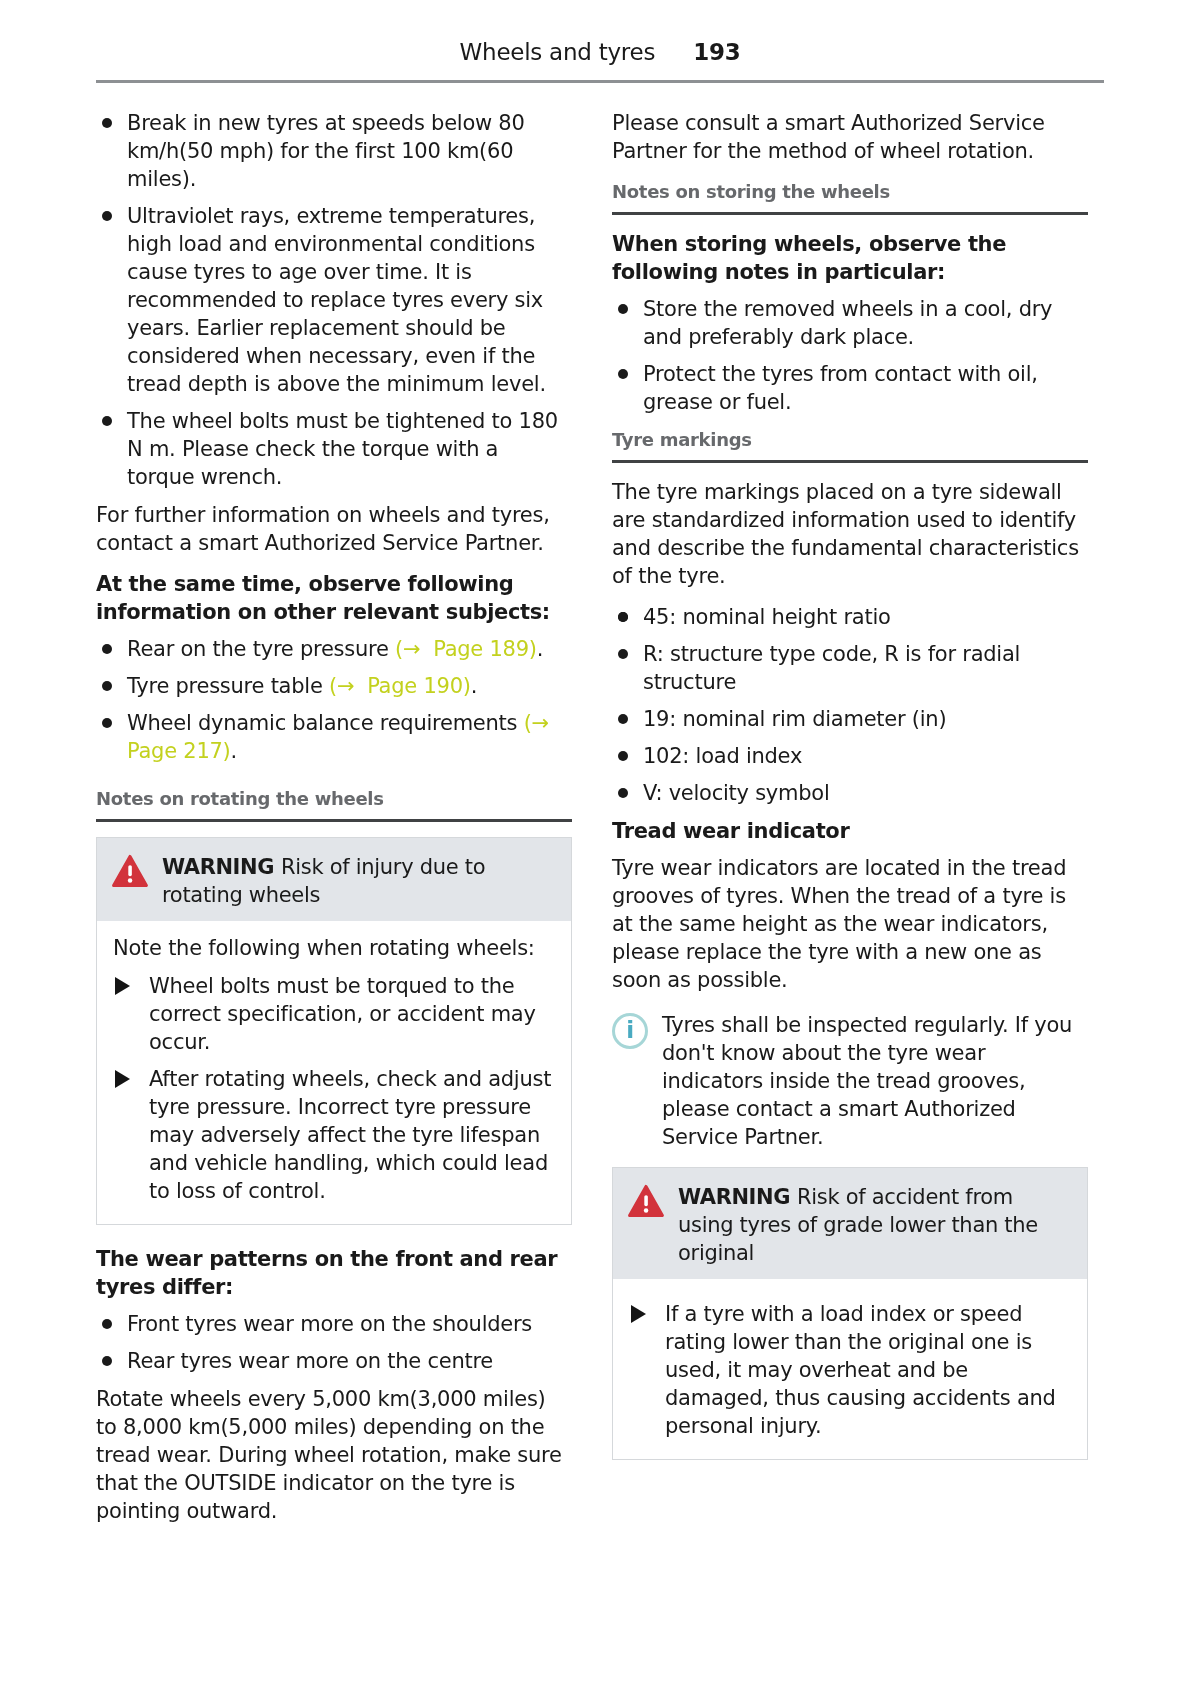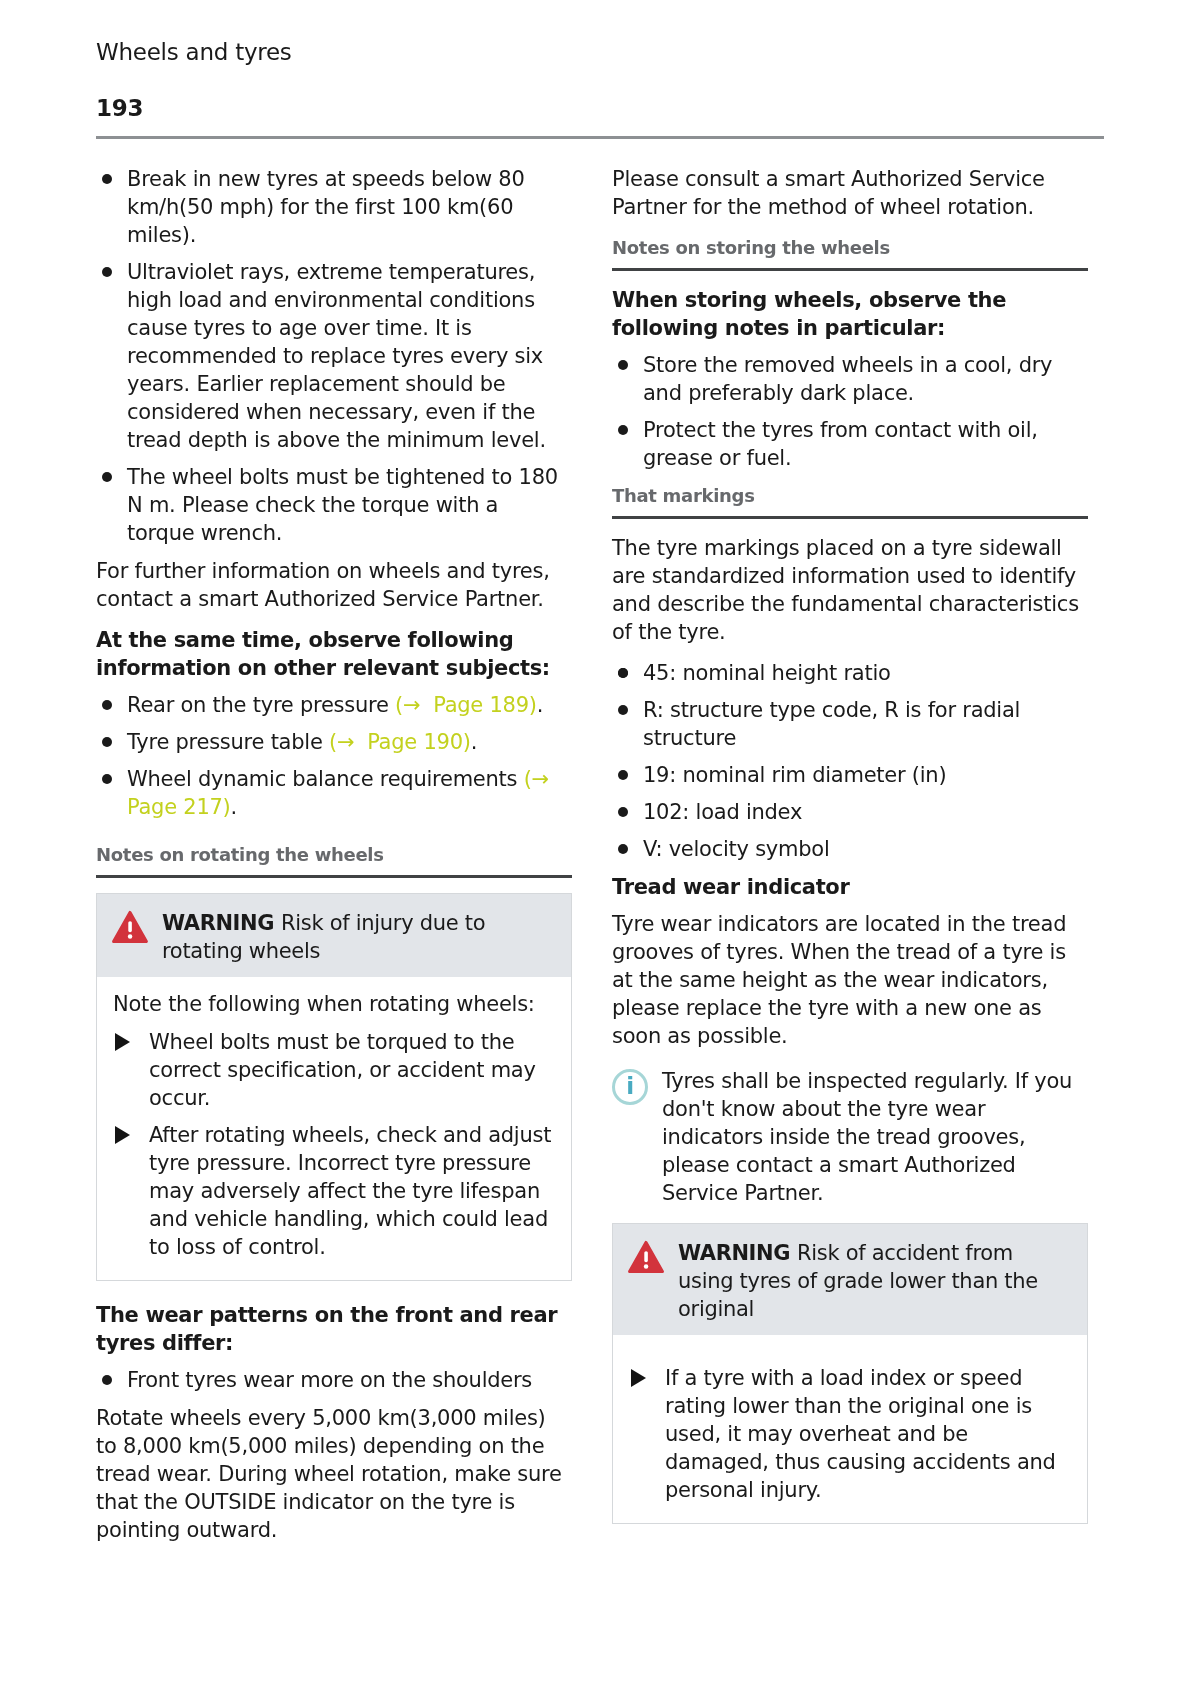--- a/index.html
+++ b/index.html
@@ -16,21 +16,21 @@
   }
   *{box-sizing:border-box;margin:0;padding:0;}
   html,body{background:#ffffff;}
   body{
     width:1200px;height:1703px;overflow:hidden;position:relative;
     font-family:"DejaVu Sans",sans-serif;
     color:var(--text);
     font-size:21px;line-height:28px;letter-spacing:-0.25px;
   }
   .page{padding:38px 96px 0 96px;}
-  .hdr-row{display:flex;justify-content:center;align-items:baseline;gap:28px;font-size:23px;flex-direction:column;}
+  .hdr-row{display:flex;justify-content:center;align-items:baseline;gap:38px;font-size:23px;}
   .hdr-title{font-weight:normal;}
   .hdr-num{font-weight:bold;}
   .hdr-rule{height:3px;background:var(--page-rule-gray);margin-top:14px;}
   .columns{display:flex;gap:40px;margin-top:26px;}
   .col{width:476px;flex:0 0 476px;}
   p{margin:0 0 13px 0;}
   .bold{font-weight:bold;margin-bottom:9px;letter-spacing:-0.35px;}
   
   ul{list-style:none;}
   ul.dots{margin:0 0 10px 0;}
@@ -111,41 +111,42 @@
             <li><span class="tri"></span><span>Wheel bolts must be torqued to the correct specification, or accident may occur.</span></li>
             <li><span class="tri"></span><span>After rotating wheels, check and adjust tyre pressure. Incorrect tyre pressure may adversely affect the tyre lifespan and vehicle handling, which could lead to loss of control.</span></li>
           </ul>
         </div>
       </div>
 
       <p class="bold">The wear patterns on the front and rear tyres differ:</p>
 
       <ul class="dots">
         <li><span class="dot"></span><span>Front tyres wear more on the shoulders</span></li>
+        <li><span class="dot"></span><span>Rear tyres wear more on the centre</span></li>
       </ul>
 
       <p>Rotate wheels every 5,000 km(3,000 miles) to 8,000 km(5,000 miles) depending on the tread wear. During wheel rotation, make sure that the OUTSIDE indicator on the tyre is pointing outward.</p>
 
     </section>
 
     <section class="col">
 
       <p>Please consult a smart Authorized Service Partner for the method of wheel rotation.</p>
 
       <h2 class="section-head" style="margin-top:4px;">Notes on storing the wheels</h2>
       <div class="section-rule"></div>
 
       <p class="bold">When storing wheels, observe the following notes in particular:</p>
 
       <ul class="dots">
         <li><span class="dot"></span><span>Store the removed wheels in a cool, dry and preferably dark place.</span></li>
         <li><span class="dot"></span><span>Protect the tyres from contact with oil, grease or fuel.</span></li>
       </ul>
 
-      <h2 class="section-head" style="margin-top:10px;">That markings</h2>
+      <h2 class="section-head" style="margin-top:10px;">Tyre markings</h2>
       <div class="section-rule"></div>
 
       <p>The tyre markings placed on a tyre sidewall are standardized information used to identify and describe the fundamental characteristics of the tyre.</p>
 
       <ul class="dots">
         <li><span class="dot"></span></li>
         <li><span class="dot"></span><span>45: nominal height ratio</span></li>
         <li><span class="dot"></span><span>R: structure type code, R is for radial structure</span></li>
         <li><span class="dot"></span><span>19: nominal rim diameter (in)</span></li>
         <li><span class="dot"></span><span>102: load index</span></li>
@@ -165,21 +166,21 @@
       <div class="warning">
         <div class="warn-head">
           <svg class="warn-tri" width="38" height="34" viewBox="0 0 24 22">
             <path class="tri-fill" d="M12 1.6 L22.6 20.4 H1.4 Z" stroke-width="2" stroke-linejoin="round"></path>
             <rect class="tri-glyph" x="10.9" y="7.2" width="2.3" height="7.2" rx="1.1"></rect>
             <circle class="tri-glyph" cx="12.05" cy="17.1" r="1.45"></circle>
           </svg>
           <div class="warn-title"><b>WARNING</b><span>Risk of accident from using tyres of grade lower than the original</span></div>
         </div>
         <div class="warn-body">
-          <ul class="tris" style="margin-top:16px;">
+          <ul class="tris" style="margin-top:8px;">
             <li><span class="tri"></span><span>If a tyre with a load index or speed rating lower than the original one is used, it may overheat and be damaged, thus causing accidents and personal injury.</span></li>
           </ul>
         </div>
       </div>
 
     </section>
   </div>
 </div>
 
 </body></html>

